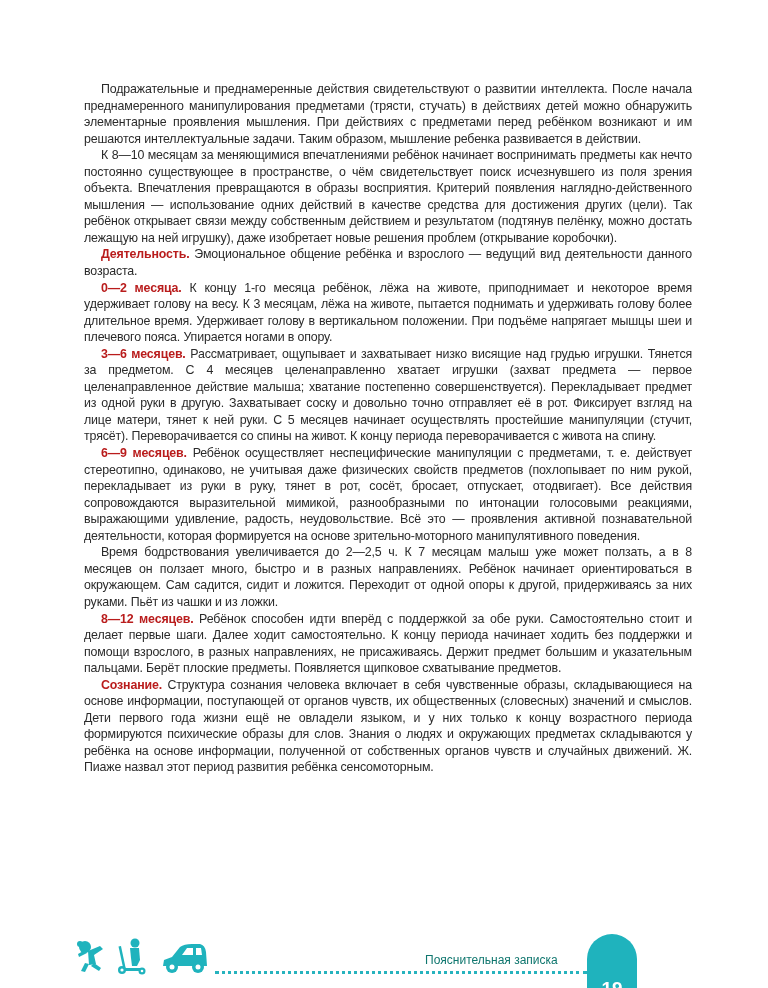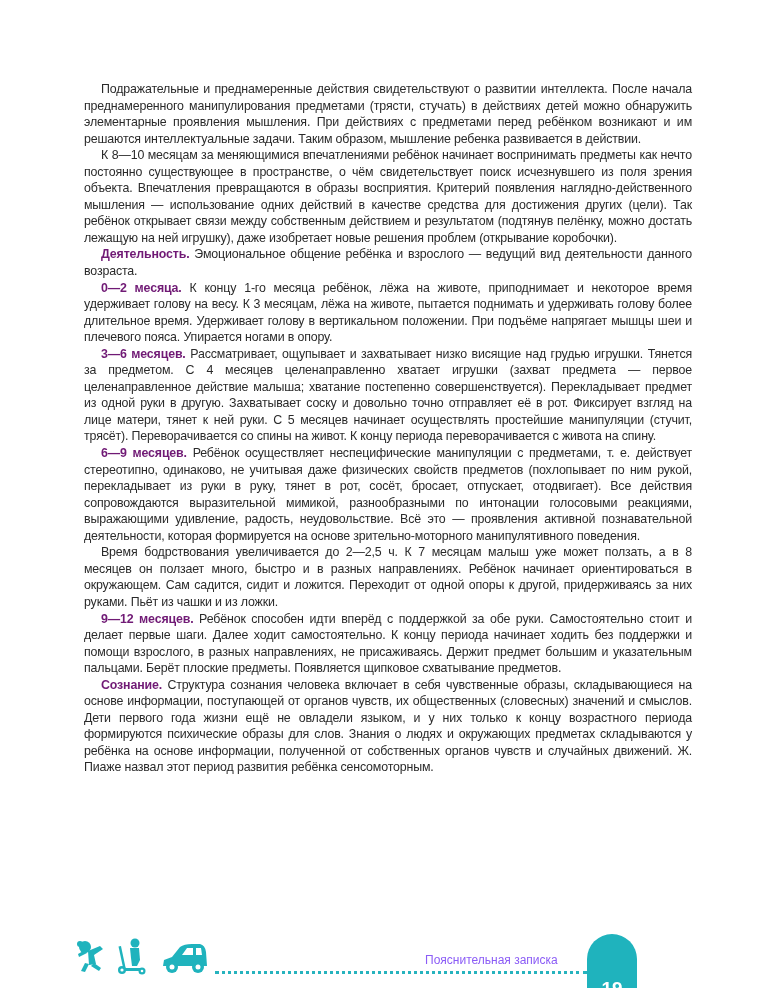--- a/index.html
+++ b/index.html
@@ -12,32 +12,32 @@
     left: 84px; top: 73px; width: 608px;
     font-family: "Liberation Sans", sans-serif;
     font-size: 12.4px;
     line-height: 16.55px;
     color: #2a2a2a;
     text-align: justify;
     hyphens: manual;
     letter-spacing: -0.15px;
   }
   .text-block p { margin: 0; text-indent: 17px; }
-  .text-block b { font-weight: bold; color: #701a75; }
+  .text-block b { font-weight: bold; color: #b91c1c; }
   .footer-icons {
     position: absolute; left: 72px; top: 930px; height: 40px; width: 160px;
   }
   .footer-icons svg { position: absolute; }
   .dotted-rule {
     position: absolute; left: 215px; top: 963px; width: 372px; height: 0;
     border-top: 3px dotted #26b3be;
   }
   .running-title {
     position: absolute; left: 425px; top: 945px;
-    font-family: "Liberation Sans", sans-serif; font-size: 12px; color: #8b5cf6;
+    font-family: "Liberation Sans", sans-serif; font-size: 12px; color: #0f766e;
   }
   .page-tab {
     position: absolute; left: 587px; top: 926px; width: 50px; height: 62px;
     background: #1fb3bd; border-radius: 25px 25px 0 0;
   }
   .page-number {
     position: absolute; left: 0; top: 12px; width: 50px; text-align: center;
     font-family: "Liberation Sans", sans-serif; font-weight: bold; font-size: 19px; color: #ffffff; margin-top: 32px;
   }
 </style>
@@ -47,21 +47,21 @@
 <div class="page">
 
   <div class="text-block">
     <p><b></b><span>Подражательные и преднамеренные действия свидетельствуют о развитии интеллекта. После начала преднамеренного манипулирования предметами (трясти, стучать) в действиях детей можно обнаружить элементарные проявления мышления. При действиях с предметами перед ребёнком возникают и им решаются интеллектуальные задачи. Таким образом, мышление ребенка развивается в действии.</span></p>
     <p><b></b><span>К 8—10 месяцам за меняющимися впечатлениями ребёнок начинает воспринимать предметы как нечто постоянно существующее в пространстве, о чём свидетельствует поиск исчезнувшего из поля зрения объекта. Впечатления превращаются в образы восприятия. Критерий появления наглядно-действенного мышления — использование одних действий в качестве средства для достижения других (цели). Так ребёнок открывает связи между собственным действием и результатом (подтянув пелёнку, можно достать лежащую на ней игрушку), даже изобретает новые решения проблем (открывание коробочки).</span></p>
     <p><b>Деятельность.</b><span> Эмоциональное общение ребёнка и взрослого — ведущий вид деятельности данного возраста.</span></p>
     <p><b>0—2 месяца.</b><span> К концу 1-го месяца ребёнок, лёжа на животе, приподнимает и некоторое время удерживает голову на весу. К 3 месяцам, лёжа на животе, пытается поднимать и удерживать голову более длительное время. Удерживает голову в вертикальном положении. При подъёме напрягает мышцы шеи и плечевого пояса. Упирается ногами в опору.</span></p>
     <p><b>3—6 месяцев.</b><span> Рассматривает, ощупывает и захватывает низко висящие над грудью игрушки. Тянется за предметом. С 4 месяцев целенаправленно хватает игрушки (захват предмета — первое целенаправленное действие малыша; хватание постепенно совершенствуется). Перекладывает предмет из одной руки в другую. Захватывает соску и довольно точно отправляет её в рот. Фиксирует взгляд на лице матери, тянет к ней руки. С 5 месяцев начинает осуществлять простейшие манипуляции (стучит, трясёт). Переворачивается со спины на живот. К концу периода переворачивается с живота на спину.</span></p>
     <p><b>6—9 месяцев.</b><span> Ребёнок осуществляет неспецифические манипуляции с предметами, т. е. действует стереотипно, одинаково, не учитывая даже физических свойств предметов (похлопывает по ним рукой, перекладывает из руки в руку, тянет в рот, сосёт, бросает, отпускает, отодвигает). Все действия сопровождаются выразительной мимикой, разнообразными по интонации голосовыми реакциями, выражающими удивление, радость, неудовольствие. Всё это — проявления активной познавательной деятельности, которая формируется на основе зрительно-моторного манипулятивного поведения.</span></p>
     <p><b></b><span>Время бодрствования увеличивается до 2—2,5 ч. К 7 месяцам малыш уже может ползать, а в 8 месяцев он ползает много, быстро и в разных направлениях. Ребёнок начинает ориентироваться в окружающем. Сам садится, сидит и ложится. Переходит от одной опоры к другой, придерживаясь за них руками. Пьёт из чашки и из ложки.</span></p>
-    <p><b>9—12 месяцев.</b><span> Ребёнок способен идти вперёд с поддержкой за обе руки. Самостоятельно стоит и делает первые шаги. Далее ходит самостоятельно. К концу периода начинает ходить без поддержки и помощи взрослого, в разных направлениях, не присаживаясь. Держит предмет большим и указательным пальцами. Берёт плоские предметы. Появляется щипковое схватывание предметов.</span></p>
+    <p><b>8—12 месяцев.</b><span> Ребёнок способен идти вперёд с поддержкой за обе руки. Самостоятельно стоит и делает первые шаги. Далее ходит самостоятельно. К концу периода начинает ходить без поддержки и помощи взрослого, в разных направлениях, не присаживаясь. Держит предмет большим и указательным пальцами. Берёт плоские предметы. Появляется щипковое схватывание предметов.</span></p>
     <p><b>Сознание.</b><span> Структура сознания человека включает в себя чувственные образы, складывающиеся на основе информации, поступающей от органов чувств, их общественных (словесных) значений и смыслов. Дети первого года жизни ещё не овладели языком, и у них только к концу возрастного периода формируются психические образы для слов. Знания о людях и окружающих предметах складываются у ребёнка на основе информации, полученной от собственных органов чувств и случайных движений. Ж. Пиаже назвал этот период развития ребёнка сенсомоторным.</span></p>
   </div>
 
   <div class="footer-icons">
     <svg style="left:2px;top:0" width="34" height="36" viewBox="0 0 34 36">
       <g fill="#1fb3bd">
         <circle cx="11" cy="9" r="6"></circle>
         <circle cx="6" cy="6" r="3"></circle>
         <path d="M14 13 L26 8 L29 11 L20 17 L22 26 L15 27 Z"></path>
         <path d="M15 26 L11 34 L7 33 L11 25 Z"></path>

